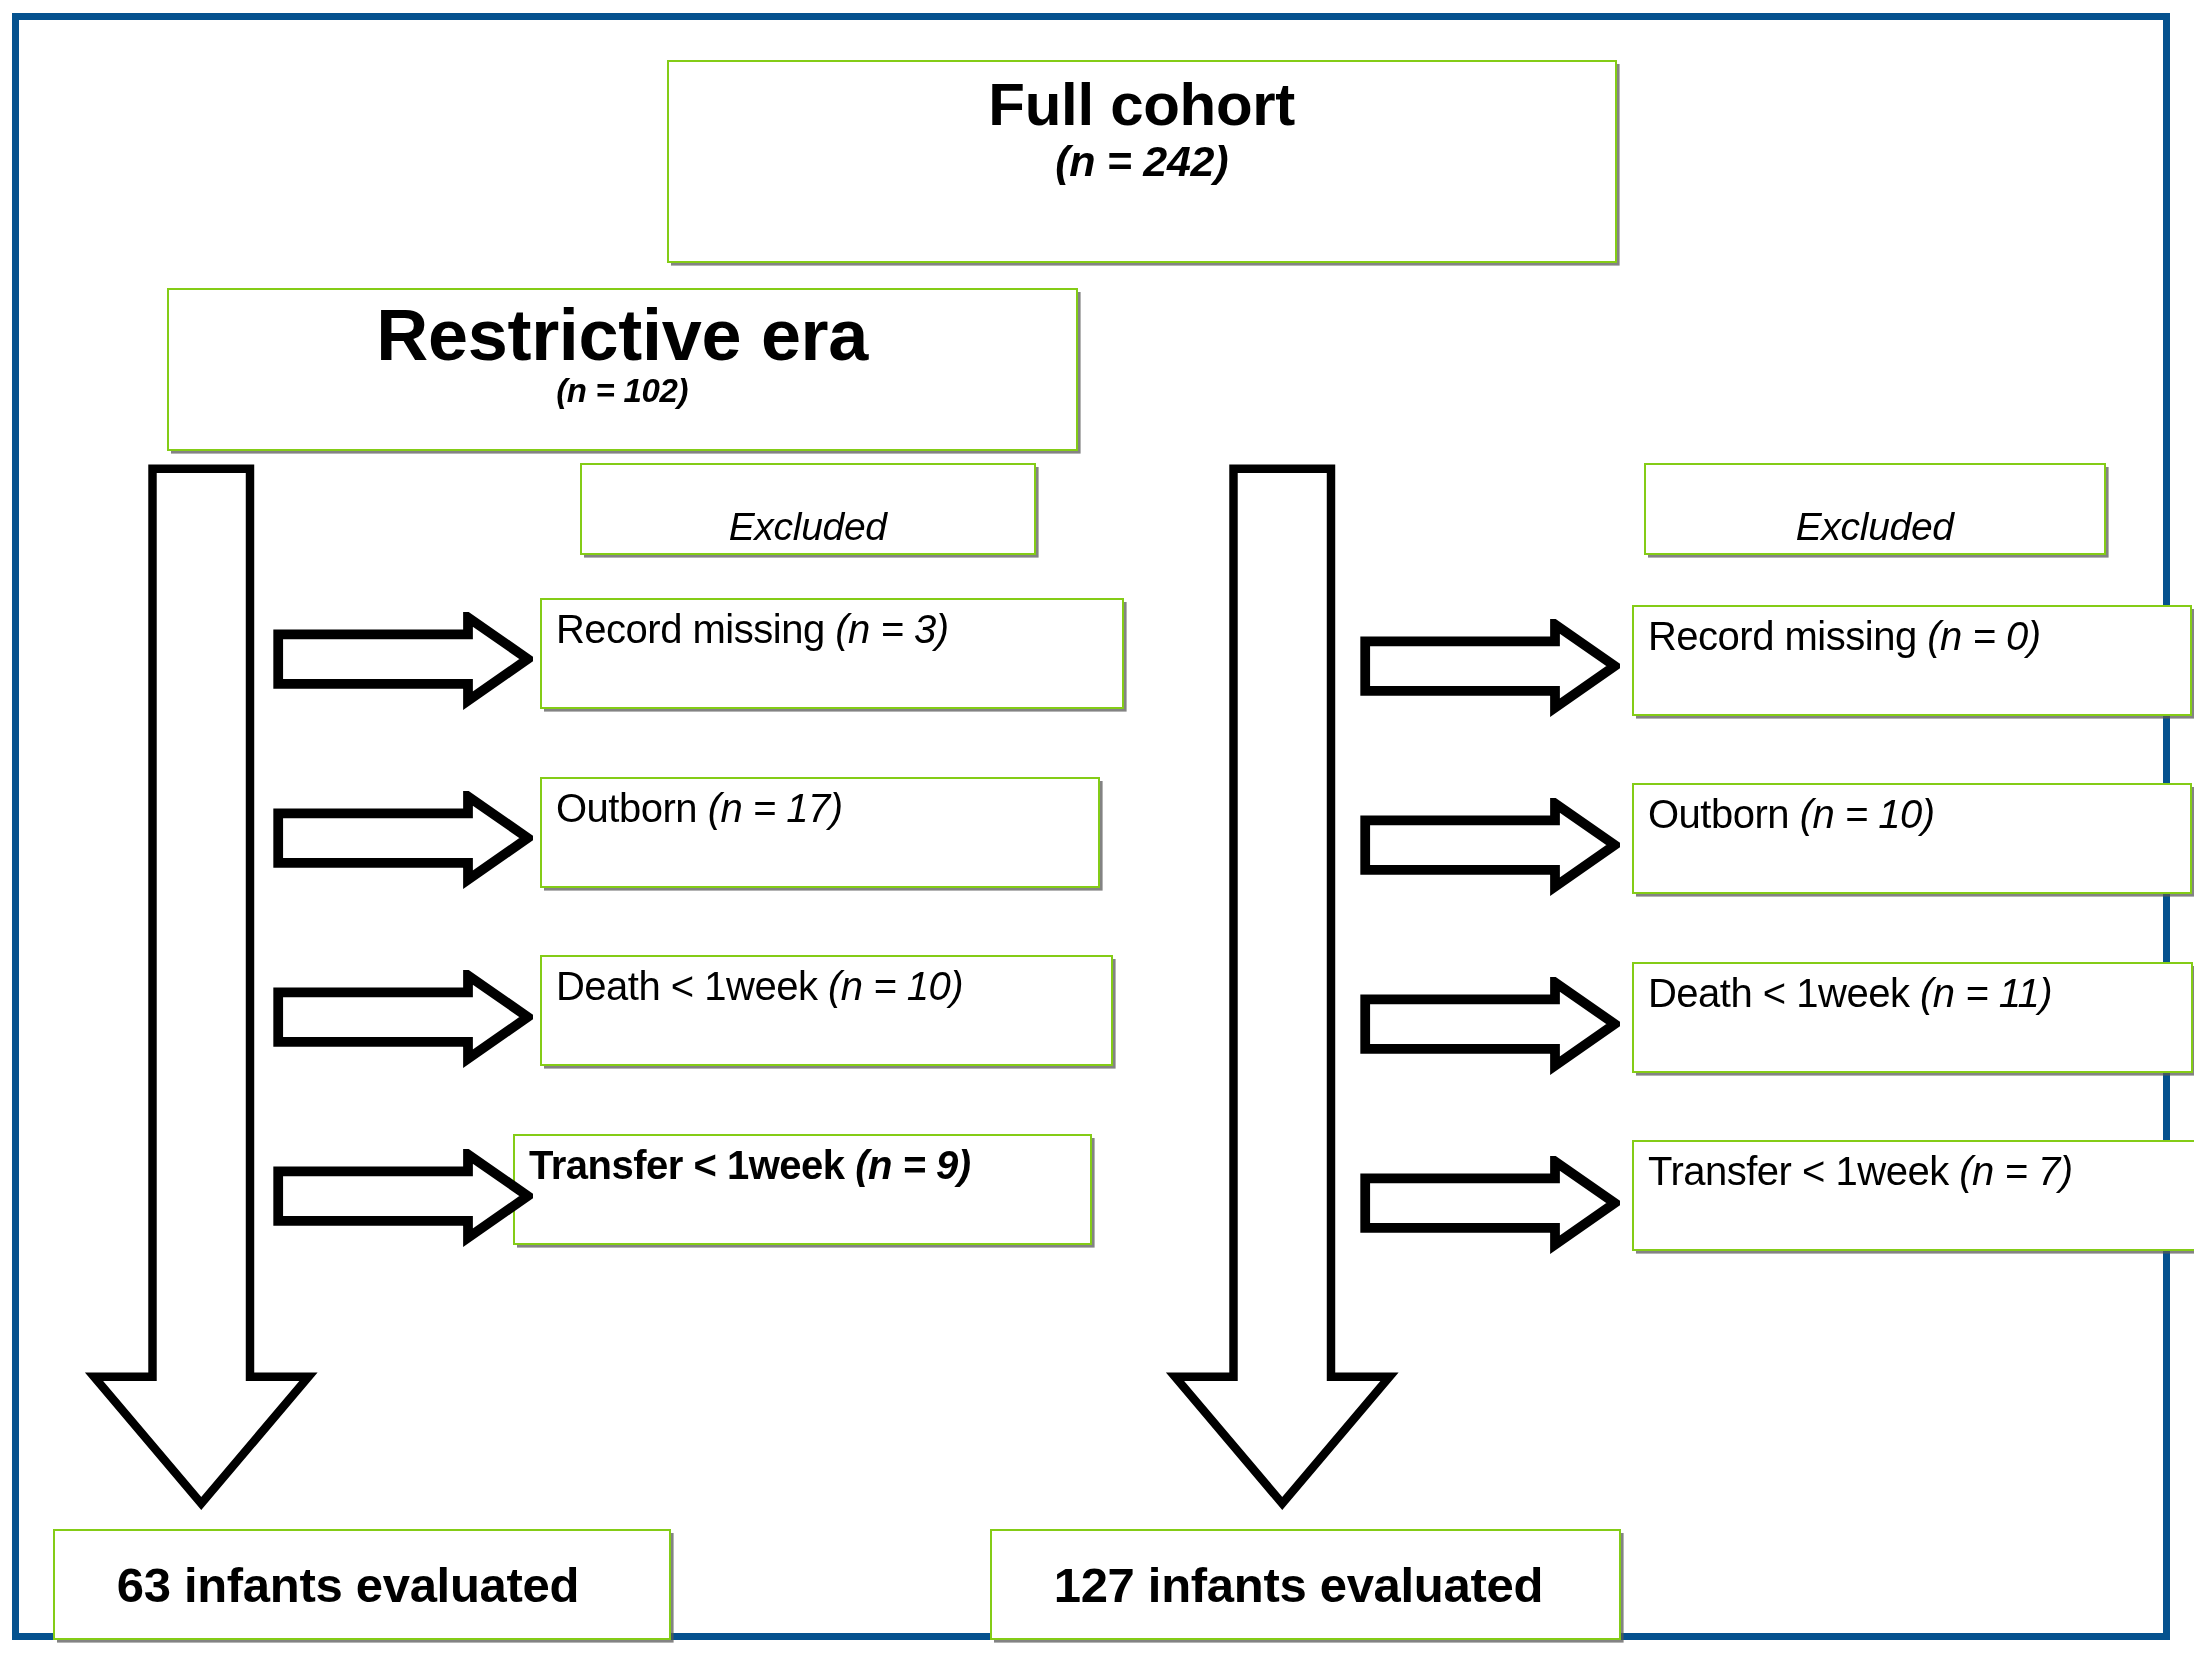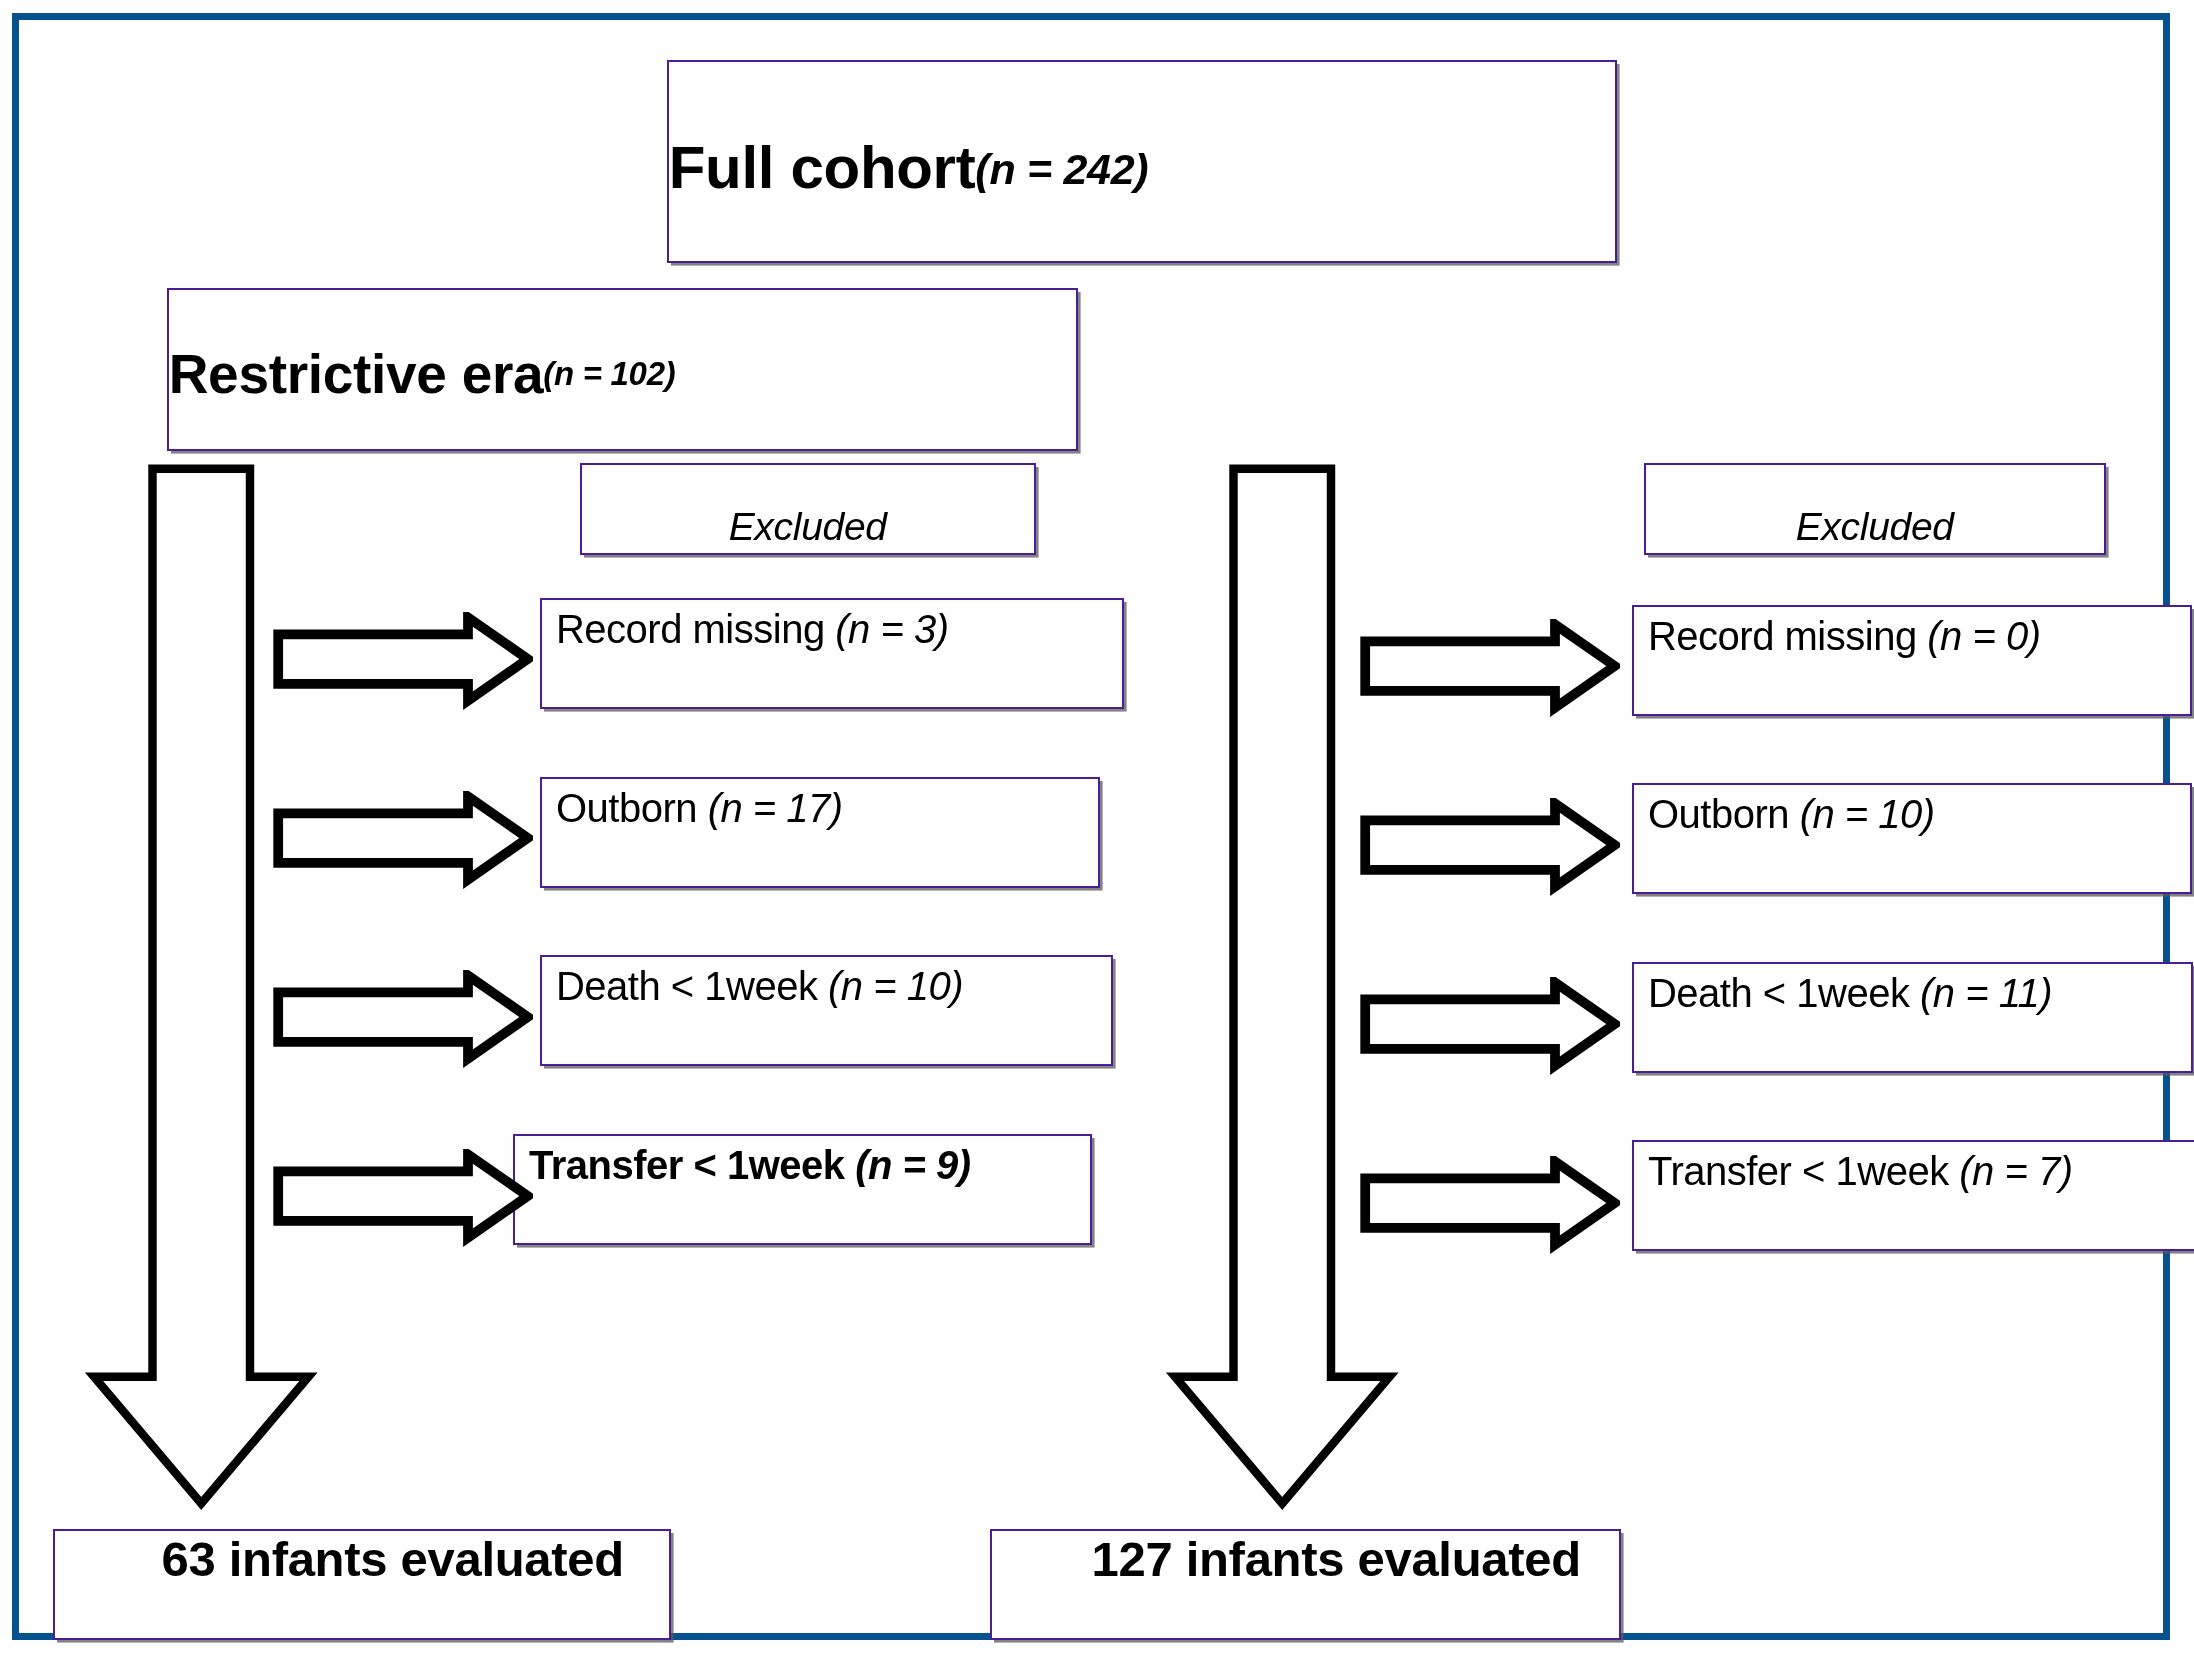--- a/index.html
+++ b/index.html
@@ -30,24 +30,24 @@
     height: 1627px;
     border: 7.2px solid #05528F;
     box-sizing: border-box;
     background: #ffffff;
   }
 
   .box {
     position: absolute;
     box-sizing: border-box;
     background: #ffffff;
-    border: 2px solid #4c1d95;
+    border: 2px solid #84cc16;
     box-shadow: 3.3px 3.3px 0 -0.7px rgba(90,90,90,0.75);
     display: flex;
-    flex-direction: row;
+    flex-direction: column;
     align-items: center;
     justify-content: center;
     text-align: center;
     color: #000000;
   }
 
   .box .line1 {
     font-weight: bold;
     line-height: 1.02;
     letter-spacing: -0.3px;
@@ -81,21 +81,21 @@
     padding-top: 9px;
   }
   #box-liberal-era {
     left: 1219px;
     top: 268px;
     width: 918px;
     height: 163px;
     justify-content: flex-start;
     padding-top: 9px;
   }
-  .era-box .line1 { font-size: 55px; }
+  .era-box .line1 { font-size: 72px; }
   .era-box .line2 { font-size: 33px; margin-top: 1.3px; }
 
   
   .excluded-box {
     height: 92px;
     justify-content: center;
   }
   .excluded-box .etxt {
     font-size: 39px;
     font-style: italic;

